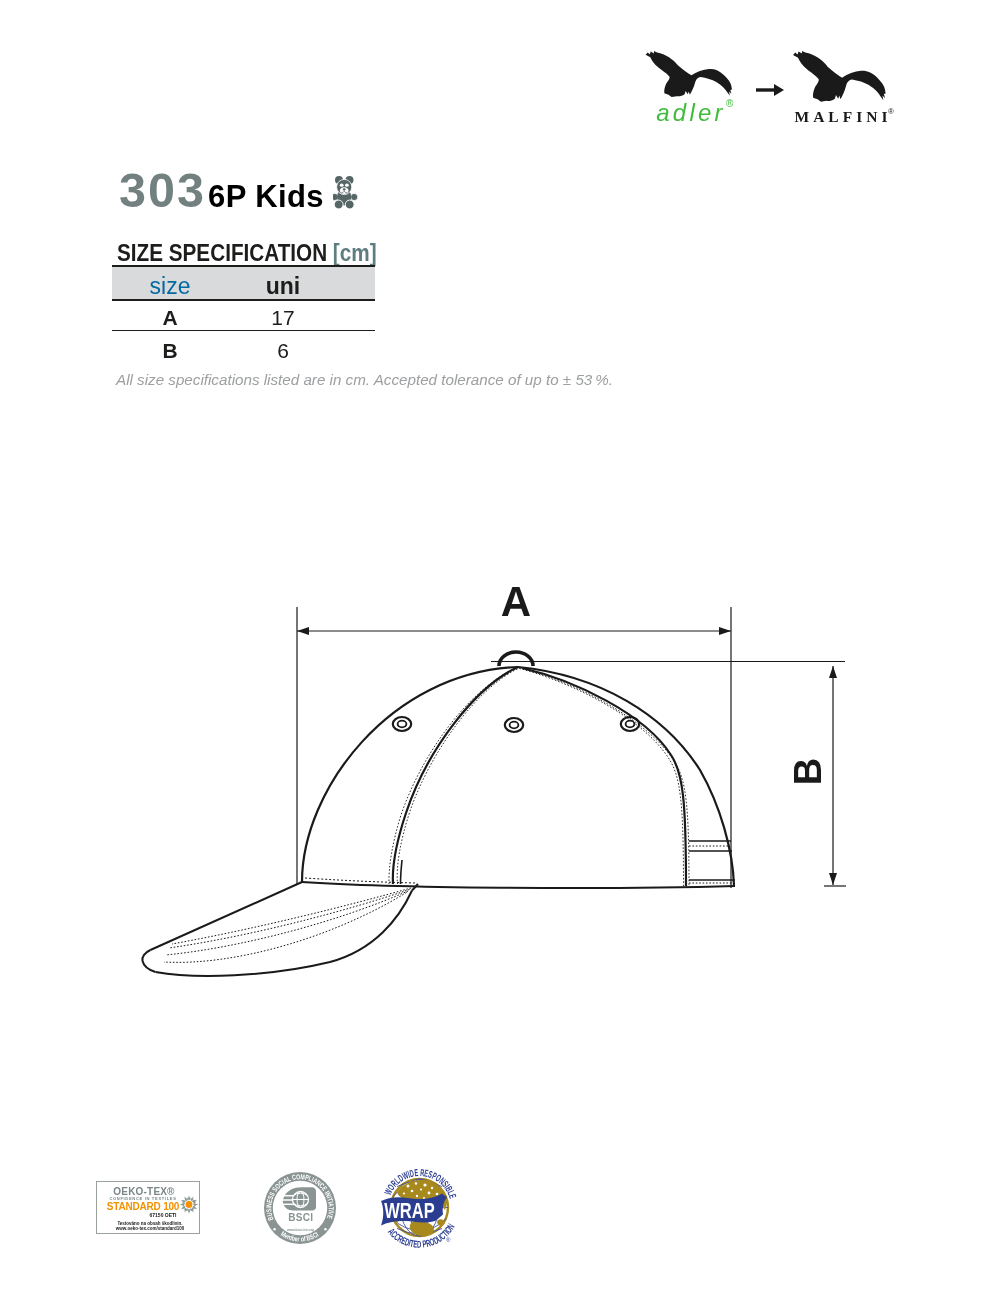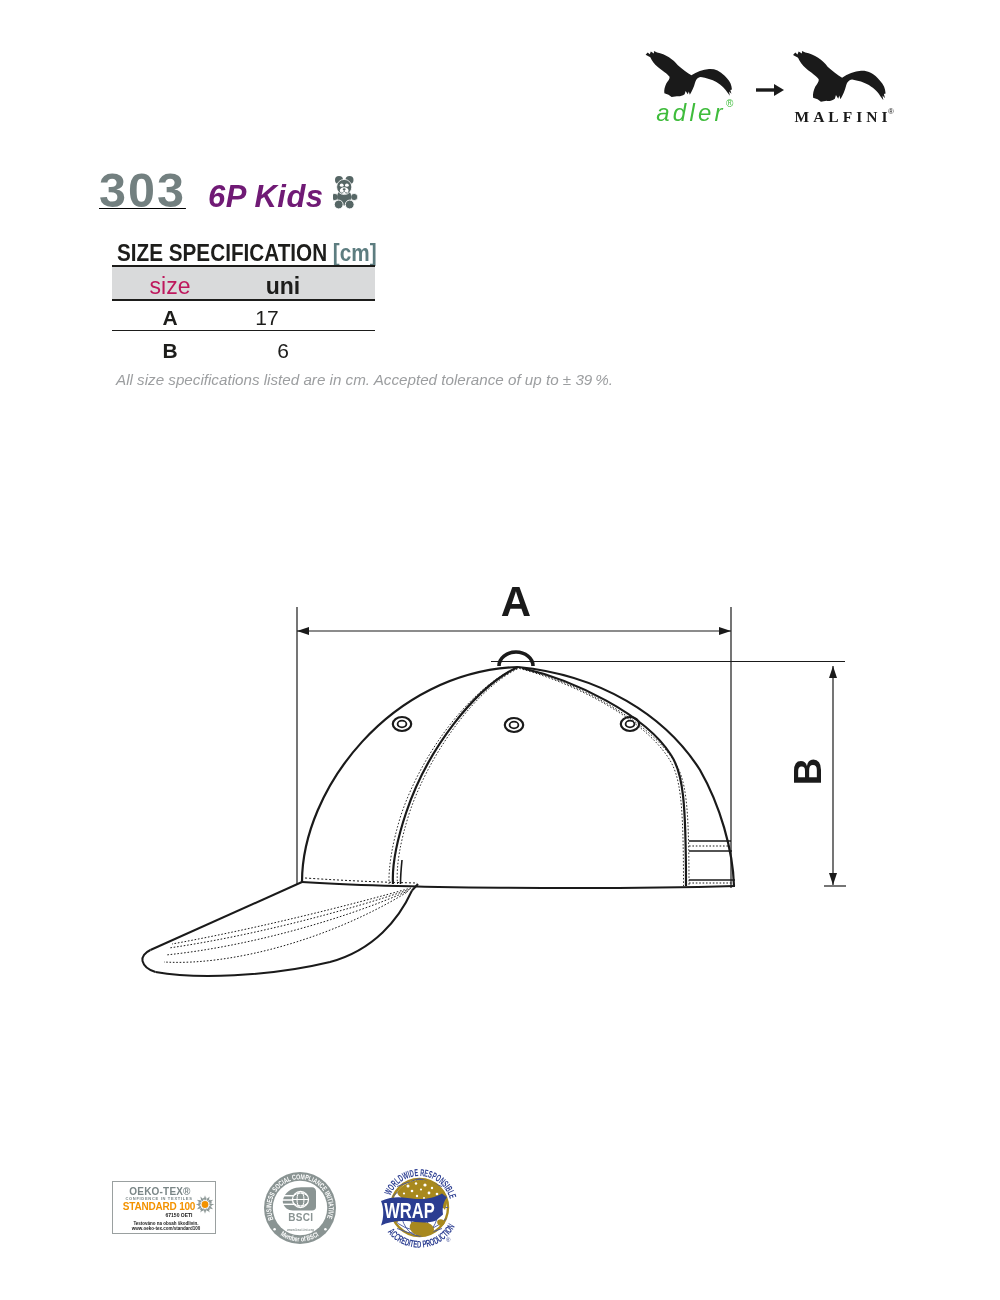--- a/index.html
+++ b/index.html
@@ -36,26 +36,26 @@
     <path d="M 144,44 L 154,50 L 144,56 Z" stroke="none"></path>
   </g>
 
   <use href="#eagle" fill="#1a1a1a" transform="translate(159.7,8.8) scale(1.115,1.05)"></use>
 
   <text x="213" y="81.5" font-size="15.5" fill="#1a1a1a" font-family="Liberation Serif" font-weight="bold" letter-spacing="4" text-anchor="middle">MALFINI</text>
   <text x="258" y="74" font-size="8" fill="#1a1a1a">®</text>
 </svg>
 </div>
 
-<div class="abs" style="left:99px;top:162px;text-decoration:underline;">
+<div class="abs" style="left:119px;top:162px;">
   <span style="font-size:48.5px;font-weight:bold;color:#738080;letter-spacing:2px;">303</span>
 </div>
 
 <div class="abs" style="left:208px;top:179px;">
-  <span style="font-size:31px;font-weight:bold;color:#701a75;letter-spacing:0.4px;font-style:italic;">6P Kids</span>
+  <span style="font-size:31px;font-weight:bold;color:#000000;letter-spacing:0.4px;">6P Kids</span>
 </div>
 
 <div class="abs" style="left:333px;top:170px;">
 <svg width="30" height="40" viewBox="0 0 30 40">
   <g fill="#566665">
     <circle cx="6" cy="10" r="4"></circle>
         <circle cx="16.5" cy="10" r="4"></circle>
     <circle cx="1.8" cy="27" r="3.6" stroke="#fff" stroke-width="0.8"></circle>
     <circle cx="21.2" cy="27" r="3.6" stroke="#fff" stroke-width="0.8"></circle>
     <ellipse cx="11.2" cy="27" rx="7" ry="8.5"></ellipse>
@@ -71,37 +71,37 @@
 </svg>
 </div>
 
 <div class="abs" style="left:117px;top:240px;font-size:23px;font-weight:bold;color:#1d1d1b;transform:scaleX(0.9);transform-origin:0 0;white-space:nowrap;">
   SIZE SPECIFICATION <span style="color:#5d7d80;">[cm]</span>
 </div>
 
 <div class="abs" style="left:112px;top:265px;width:263px;">
 
   <div style="border-top:2.6px solid #1d1d1b;border-bottom:2.6px solid #1d1d1b;background:#d9dadb;height:32px;position:relative;">
-    <span style="position:absolute;left:0;width:116px;text-align:center;top:5.5px;font-size:23px;color:#be185d;">size</span>
+    <span style="position:absolute;left:0;width:116px;text-align:center;top:5.5px;font-size:23px;color:#0369a1;">size</span>
     <span style="position:absolute;left:116px;width:110px;text-align:center;top:5.5px;font-size:23px;font-weight:bold;color:#1d1d1b;">uni</span>
   </div>
 
   <div style="border-bottom:1.3px solid #1d1d1b;height:29px;position:relative;">
     <span style="position:absolute;left:0;width:116px;text-align:center;top:5px;font-size:21px;font-weight:bold;color:#1d1d1b;">A</span>
-    <span style="position:absolute;left:100px;width:110px;text-align:center;top:5px;font-size:21px;color:#1d1d1b;">17</span>
+    <span style="position:absolute;left:116px;width:110px;text-align:center;top:5px;font-size:21px;color:#1d1d1b;">17</span>
   </div>
 
   <div style="height:29px;position:relative;">
     <span style="position:absolute;left:0;width:116px;text-align:center;top:7.5px;font-size:21px;font-weight:bold;color:#1d1d1b;">B</span>
     <span style="position:absolute;left:116px;width:110px;text-align:center;top:7.5px;font-size:21px;color:#1d1d1b;">6</span>
   </div>
 </div>
 
 <div class="abs" style="left:116px;top:371px;font-size:15.2px;font-style:italic;color:#9c9ea0;">
-  All size specifications listed are in cm. Accepted tolerance of up to ± 39 %.
+  All size specifications listed are in cm. Accepted tolerance of up to ± 53 %.
 </div>
 
 <div class="abs" style="left:100px;top:560px;width:800px;height:460px;">
 <svg width="800" height="460" viewBox="0 0 800 460">
   <g fill="none" stroke="#1a1a1a">
 
     <text x="416" y="56" font-size="42" font-weight="bold" fill="#1a1a1a" stroke="none" text-anchor="middle">A</text>
 
     <g stroke-width="1.2">
       <line x1="197" y1="71" x2="631" y2="71"></line>
@@ -177,21 +177,21 @@
       <path d="M 309.5,329.5 C 246,351 152,376 69,388"></path>
       <path d="M 308,331 C 242,360 146,387 65.7,395"></path>
       <path d="M 306.5,332.5 C 232,378 134,406 64,402"></path>
     </g>
 
     <path d="M 302,300 C 301,310 300.5,318 300.5,324" stroke-width="1.6"></path>
   </g>
 </svg>
 </div>
 
-<div class="abs" style="left:112px;top:1181px;width:95px;height:53px;border-radius:26px;">
+<div class="abs" style="left:96px;top:1181px;width:95px;height:53px;border-radius:26px;">
 <svg width="104" height="53" viewBox="0 0 104 53">
   <rect x="0.5" y="0.5" width="103" height="52" fill="#fff" stroke="#9aa0a0" stroke-width="1"></rect>
   <text x="48" y="13.5" font-size="10" font-weight="bold" fill="#7a8687" text-anchor="middle" letter-spacing="0.2">OEKO-TEX®</text>
   <text x="47" y="18.8" font-size="4" font-weight="bold" fill="#7a8687" text-anchor="middle" letter-spacing="0.7">CONFIDENCE IN TEXTILES</text>
   <text x="47" y="28.5" font-size="10" font-weight="bold" fill="#f39200" text-anchor="middle" letter-spacing="-0.2">STANDARD 100</text>
   <text x="67" y="35.5" font-size="5" font-weight="bold" fill="#1a1a1a" text-anchor="middle">67150 OETI</text>
   <text x="54" y="43.5" font-size="4.5" font-weight="bold" fill="#1a1a1a" text-anchor="middle">Testováno na obsah škodlivin.</text>
   <text x="54" y="49" font-size="4.5" font-weight="bold" fill="#1a1a1a" text-anchor="middle">www.oeko-tex.com/standard100</text>
 
   <g transform="translate(93,23.5)">

